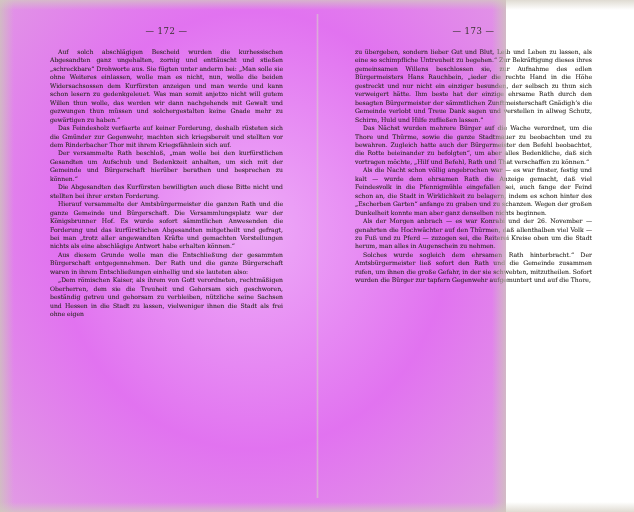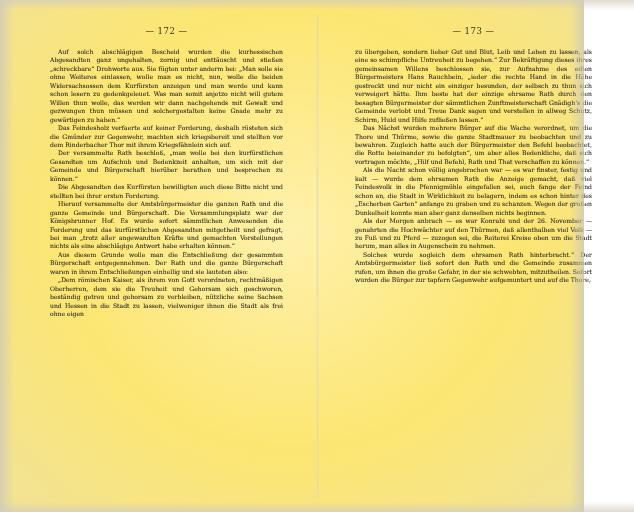--- a/index.html
+++ b/index.html
@@ -8,23 +8,23 @@
     background: #ffffff;
   }
   body {
     width: 634px;
     height: 512px;
     overflow: hidden;
     font-family: "DejaVu Serif", serif;
   }
   .page {
     position: relative;
-    width: 584px;
+    width: 506px;
     height: 512px;
-    background: #fde047;
+    background: #d946ef;
   }
   
   .page::before {
     content: "";
     position: absolute;
     left: 0; top: 0; right: 0; bottom: 0;
     background:
       radial-gradient(ellipse at 50% 45%, rgba(255,255,255,0.55) 0%, rgba(250,248,243,0.25) 55%, rgba(232,228,218,0.55) 100%);
     pointer-events: none;
   }

